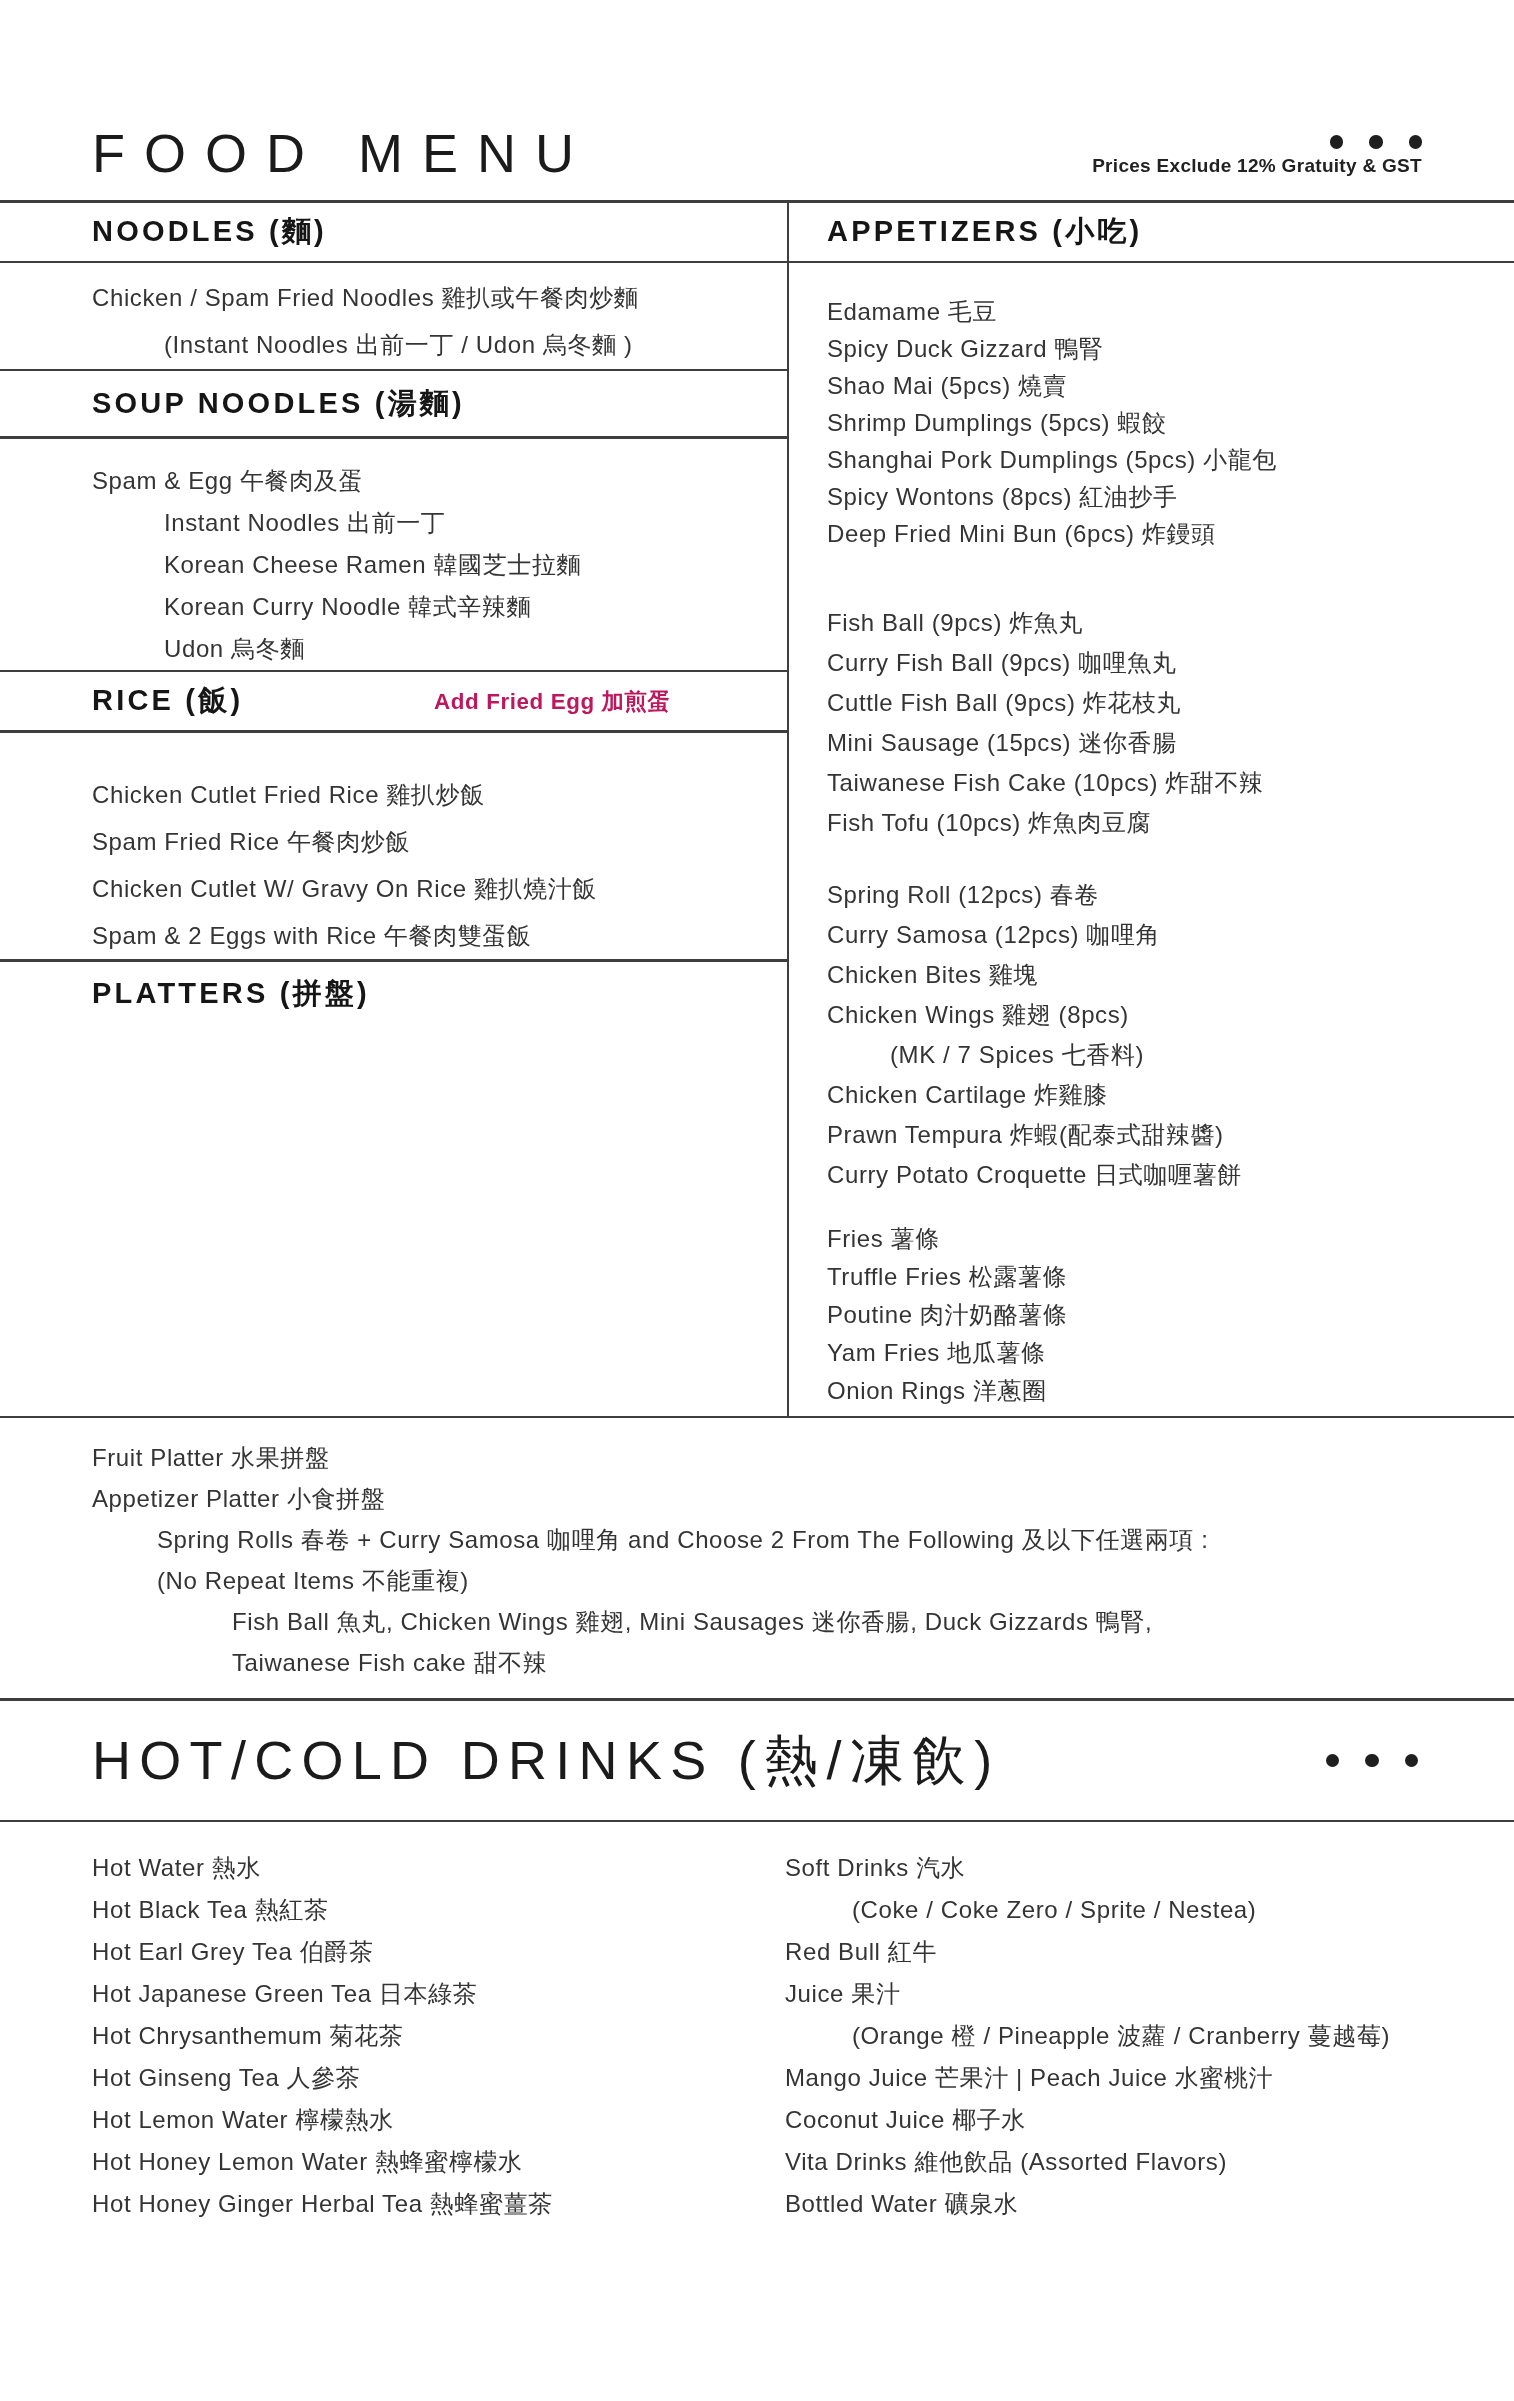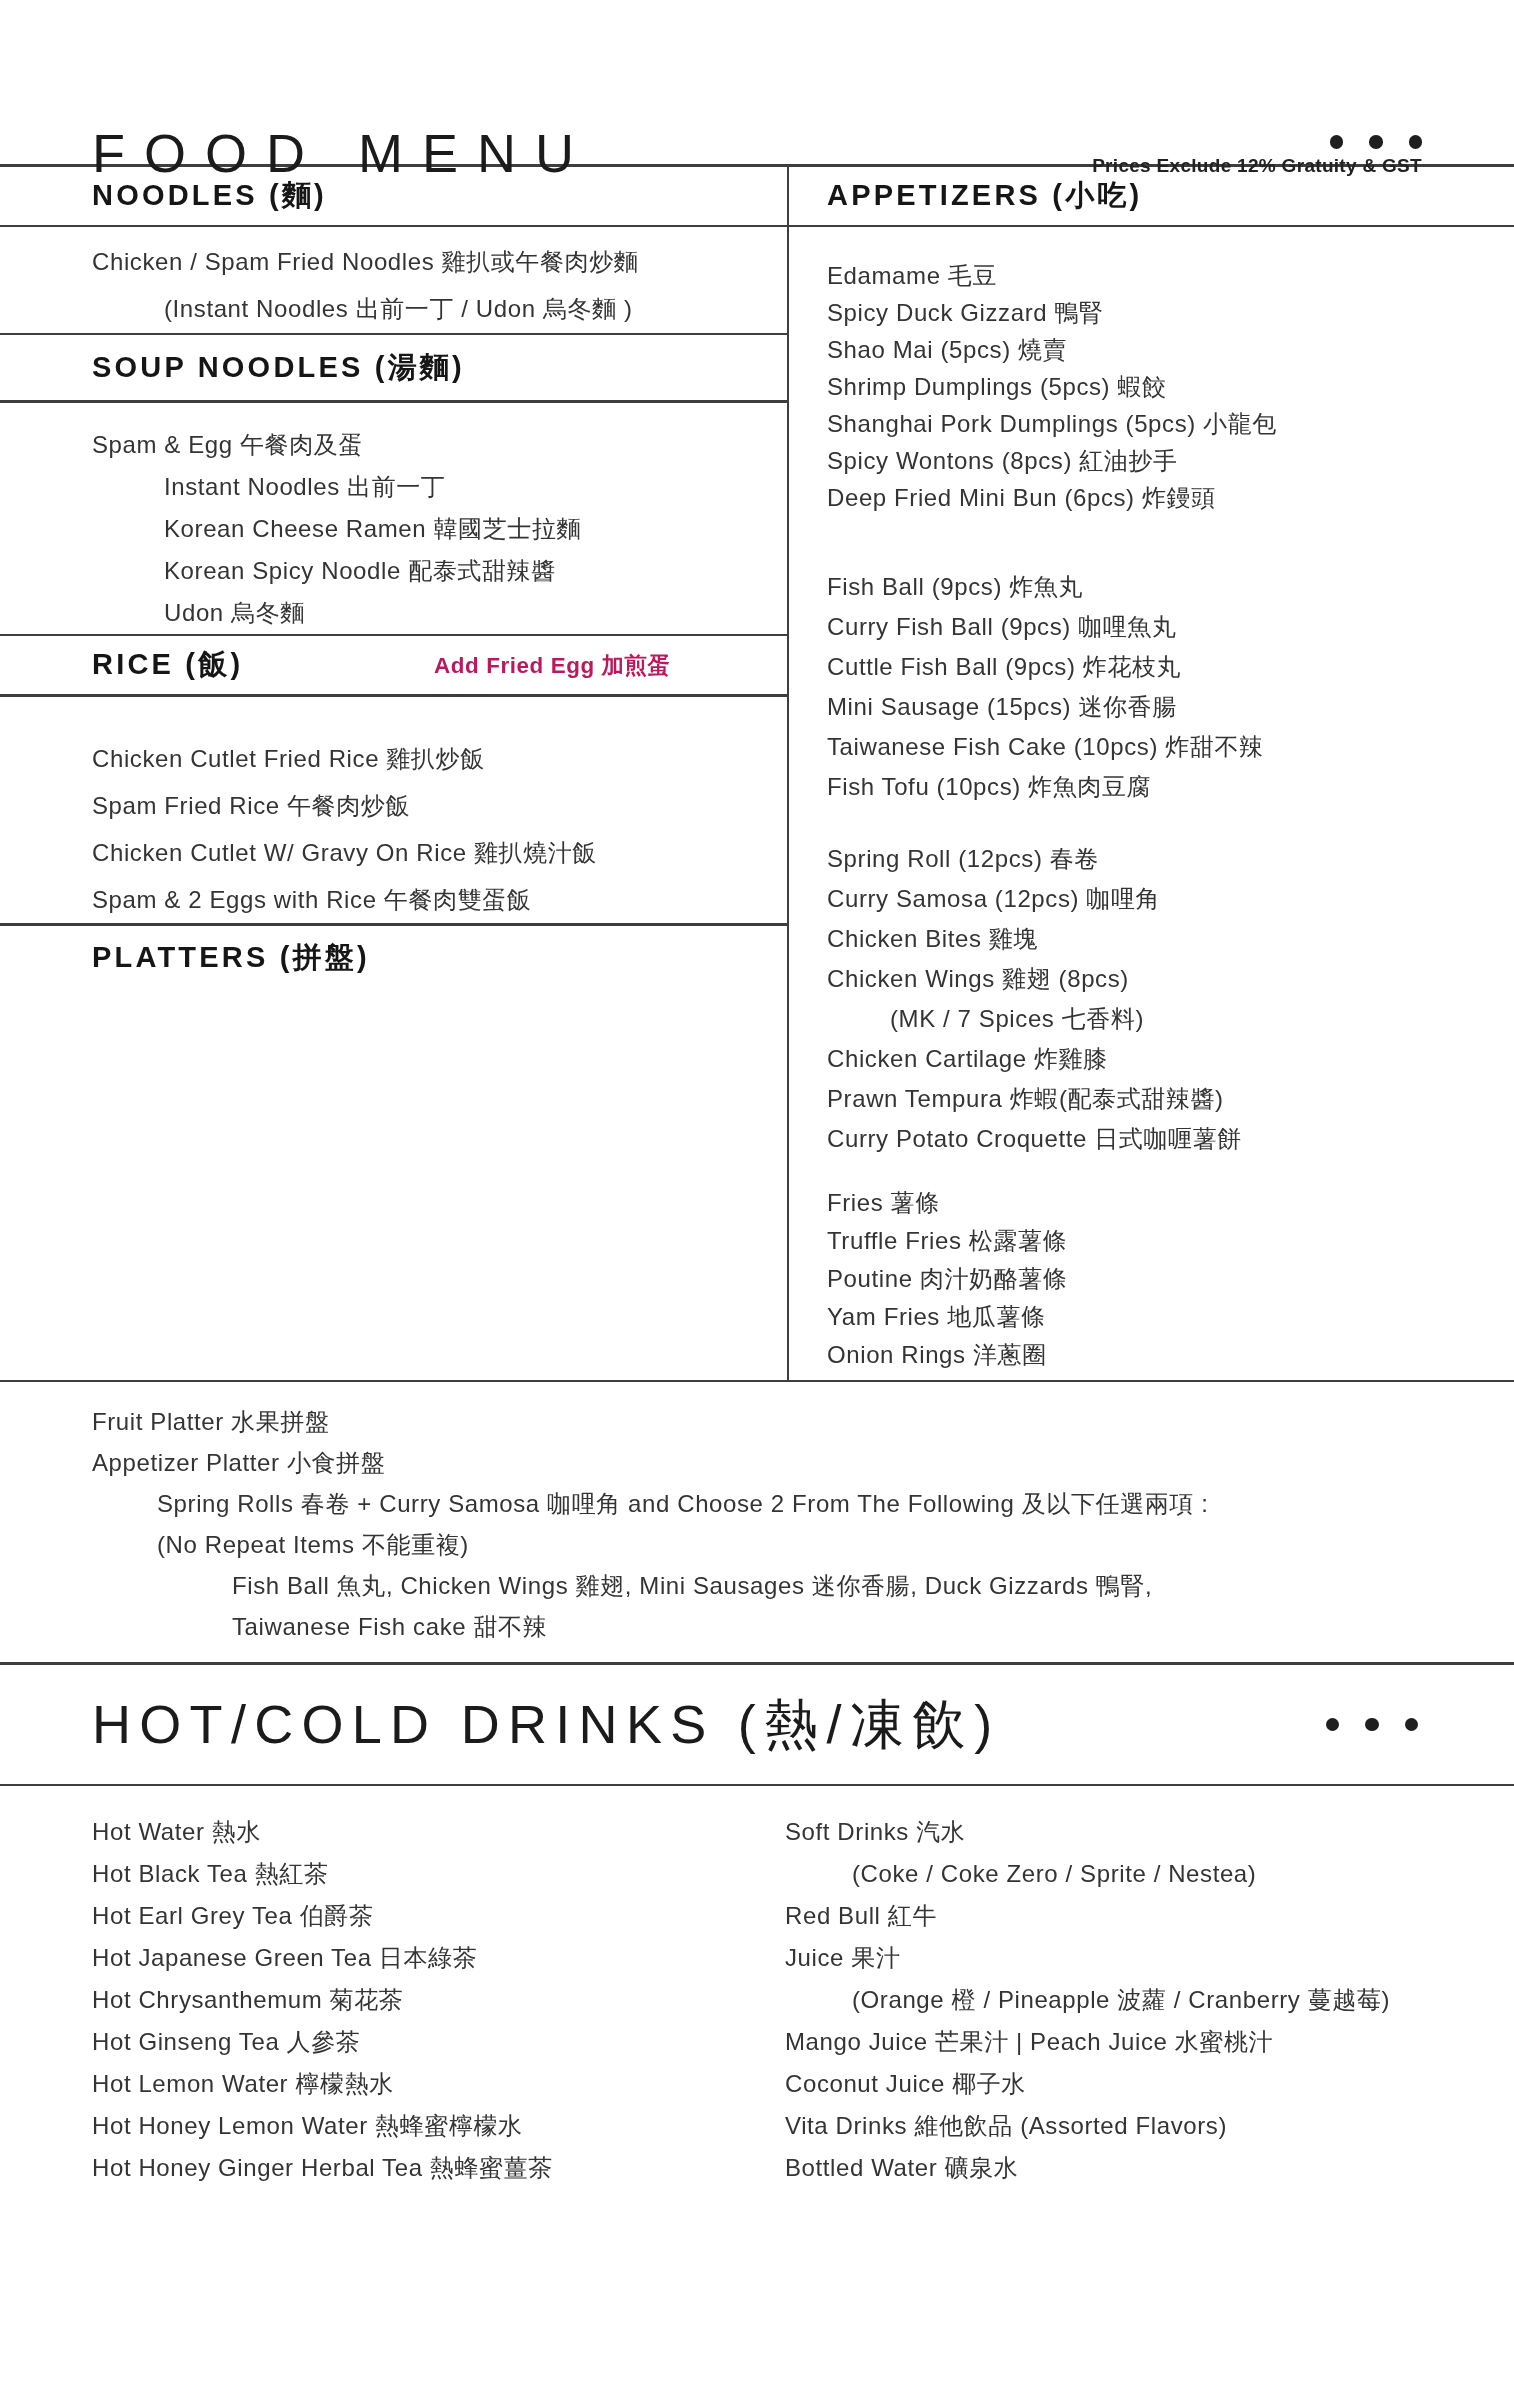--- a/index.html
+++ b/index.html
@@ -7,21 +7,21 @@
   body {
     width: 1514px; height: 2401px;
     font-family: "Liberation Sans", "DejaVu Sans", sans-serif;
     color: #333333;
     position: relative;
     overflow: hidden;
   }
   .hr { height: 2.6px; background: #3e3e3e; }
 
   
-  .title-row { position: relative; height: 164px; }
+  .title-row { position: relative; height: 200px; }
   .big-title {
     position: absolute; left: 92px; top: 126px;
     font-size: 54px; font-weight: 500; letter-spacing: 19px;
     color: #1b1b1b; white-space: nowrap; line-height: 1;
   }
   .meta { position: absolute; right: 92px; top: 135px; text-align: right; }
   .dots { display: flex; justify-content: flex-end; gap: 26px; }
   .dot { width: 13.5px; height: 13.5px; border-radius: 50%; background: #1f1f1f; }
   .note { margin-top: 6px; font-size: 19px; font-weight: 700; color: #222; letter-spacing: 0.3px; white-space: nowrap; }
 
@@ -114,21 +114,21 @@
         <div class="item">Chicken / Spam Fried Noodles 雞扒或午餐肉炒麵</div>
         <div class="item ind1">(Instant Noodles 出前一丁 / Udon 烏冬麵 )</div>
       </div>
     <div class="hr"></div>
     <div class="sec-head h2">SOUP NOODLES (湯麵)</div>
     <div class="hr"></div>
     <div class="zone z2">
         <div class="item">Spam &amp; Egg 午餐肉及蛋</div>
         <div class="item ind1">Instant Noodles 出前一丁</div>
         <div class="item ind1">Korean Cheese Ramen 韓國芝士拉麵</div>
-        <div class="item ind1">Korean Spicy Noodle 配泰式甜辣醬</div>
+        <div class="item ind1">Korean Curry Noodle 韓式辛辣麵</div>
         <div class="item ind1">Udon 烏冬麵</div>
       </div>
     <div class="hr"></div>
     <div class="sec-head h3">
       <span>RICE (飯)</span>
       <span class="addon">Add Fried Egg 加煎蛋</span>
     </div>
     <div class="hr"></div>
     <div class="zone z3">
         <div class="item">Chicken Cutlet Fried Rice 雞扒炒飯</div>

